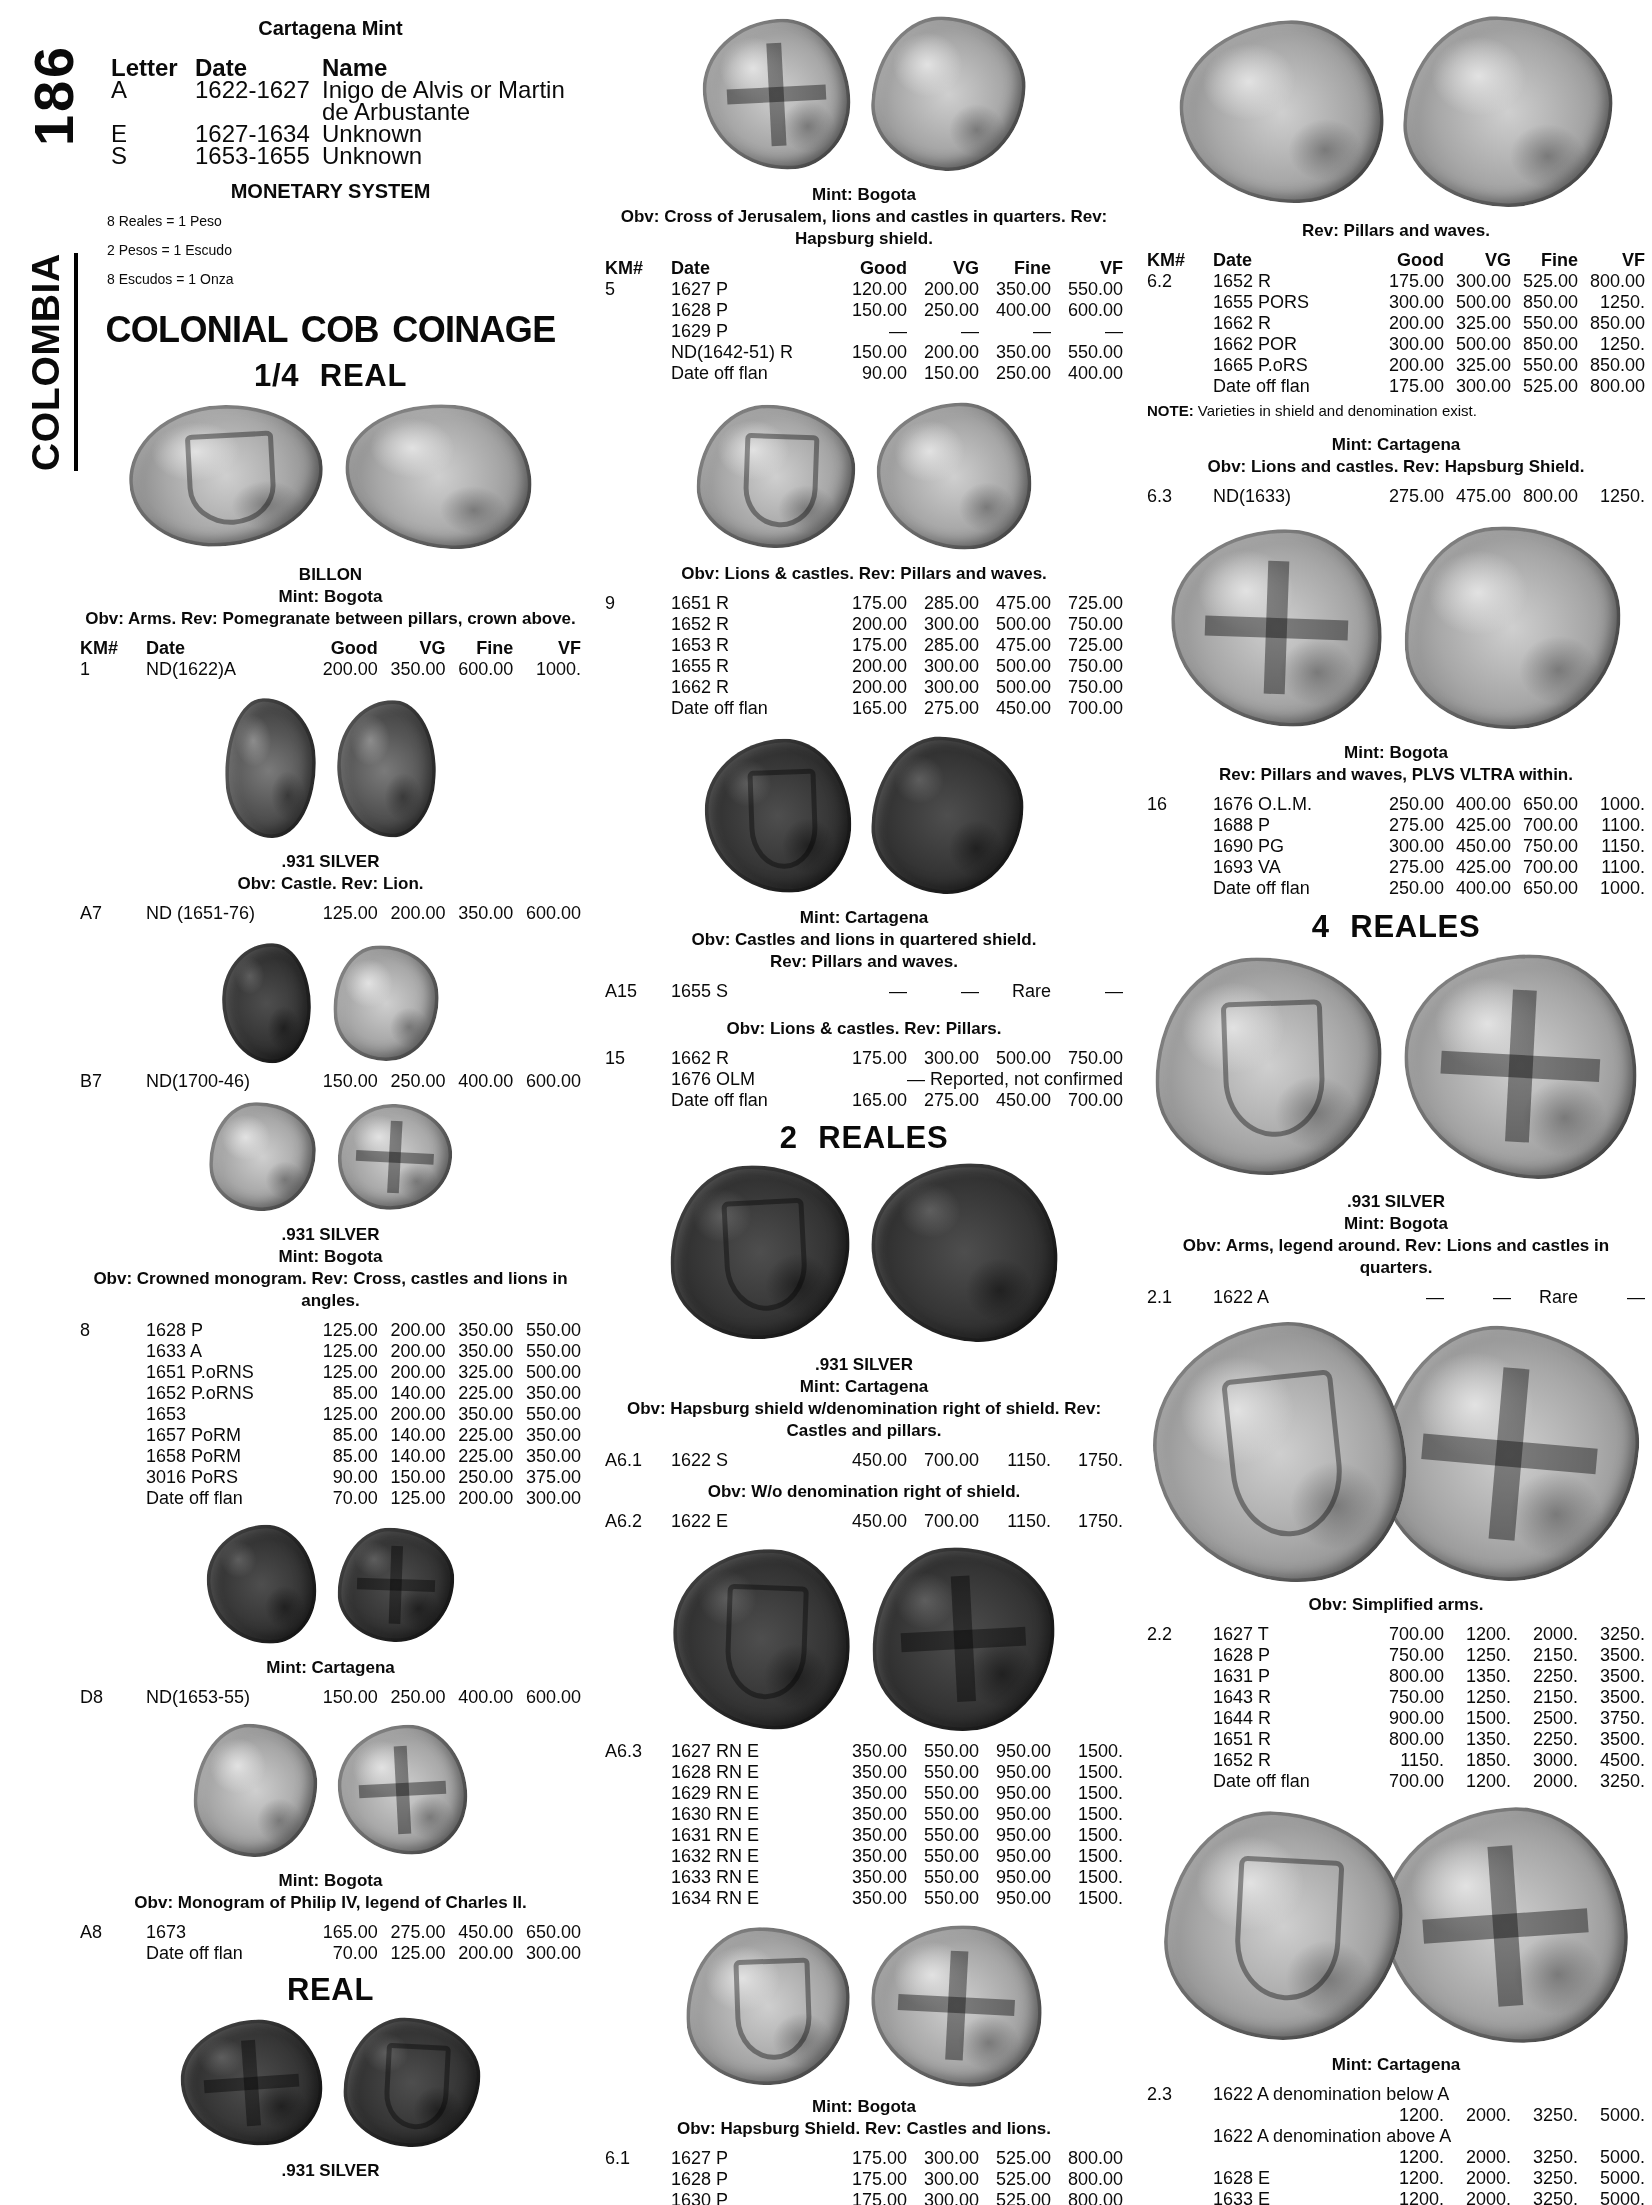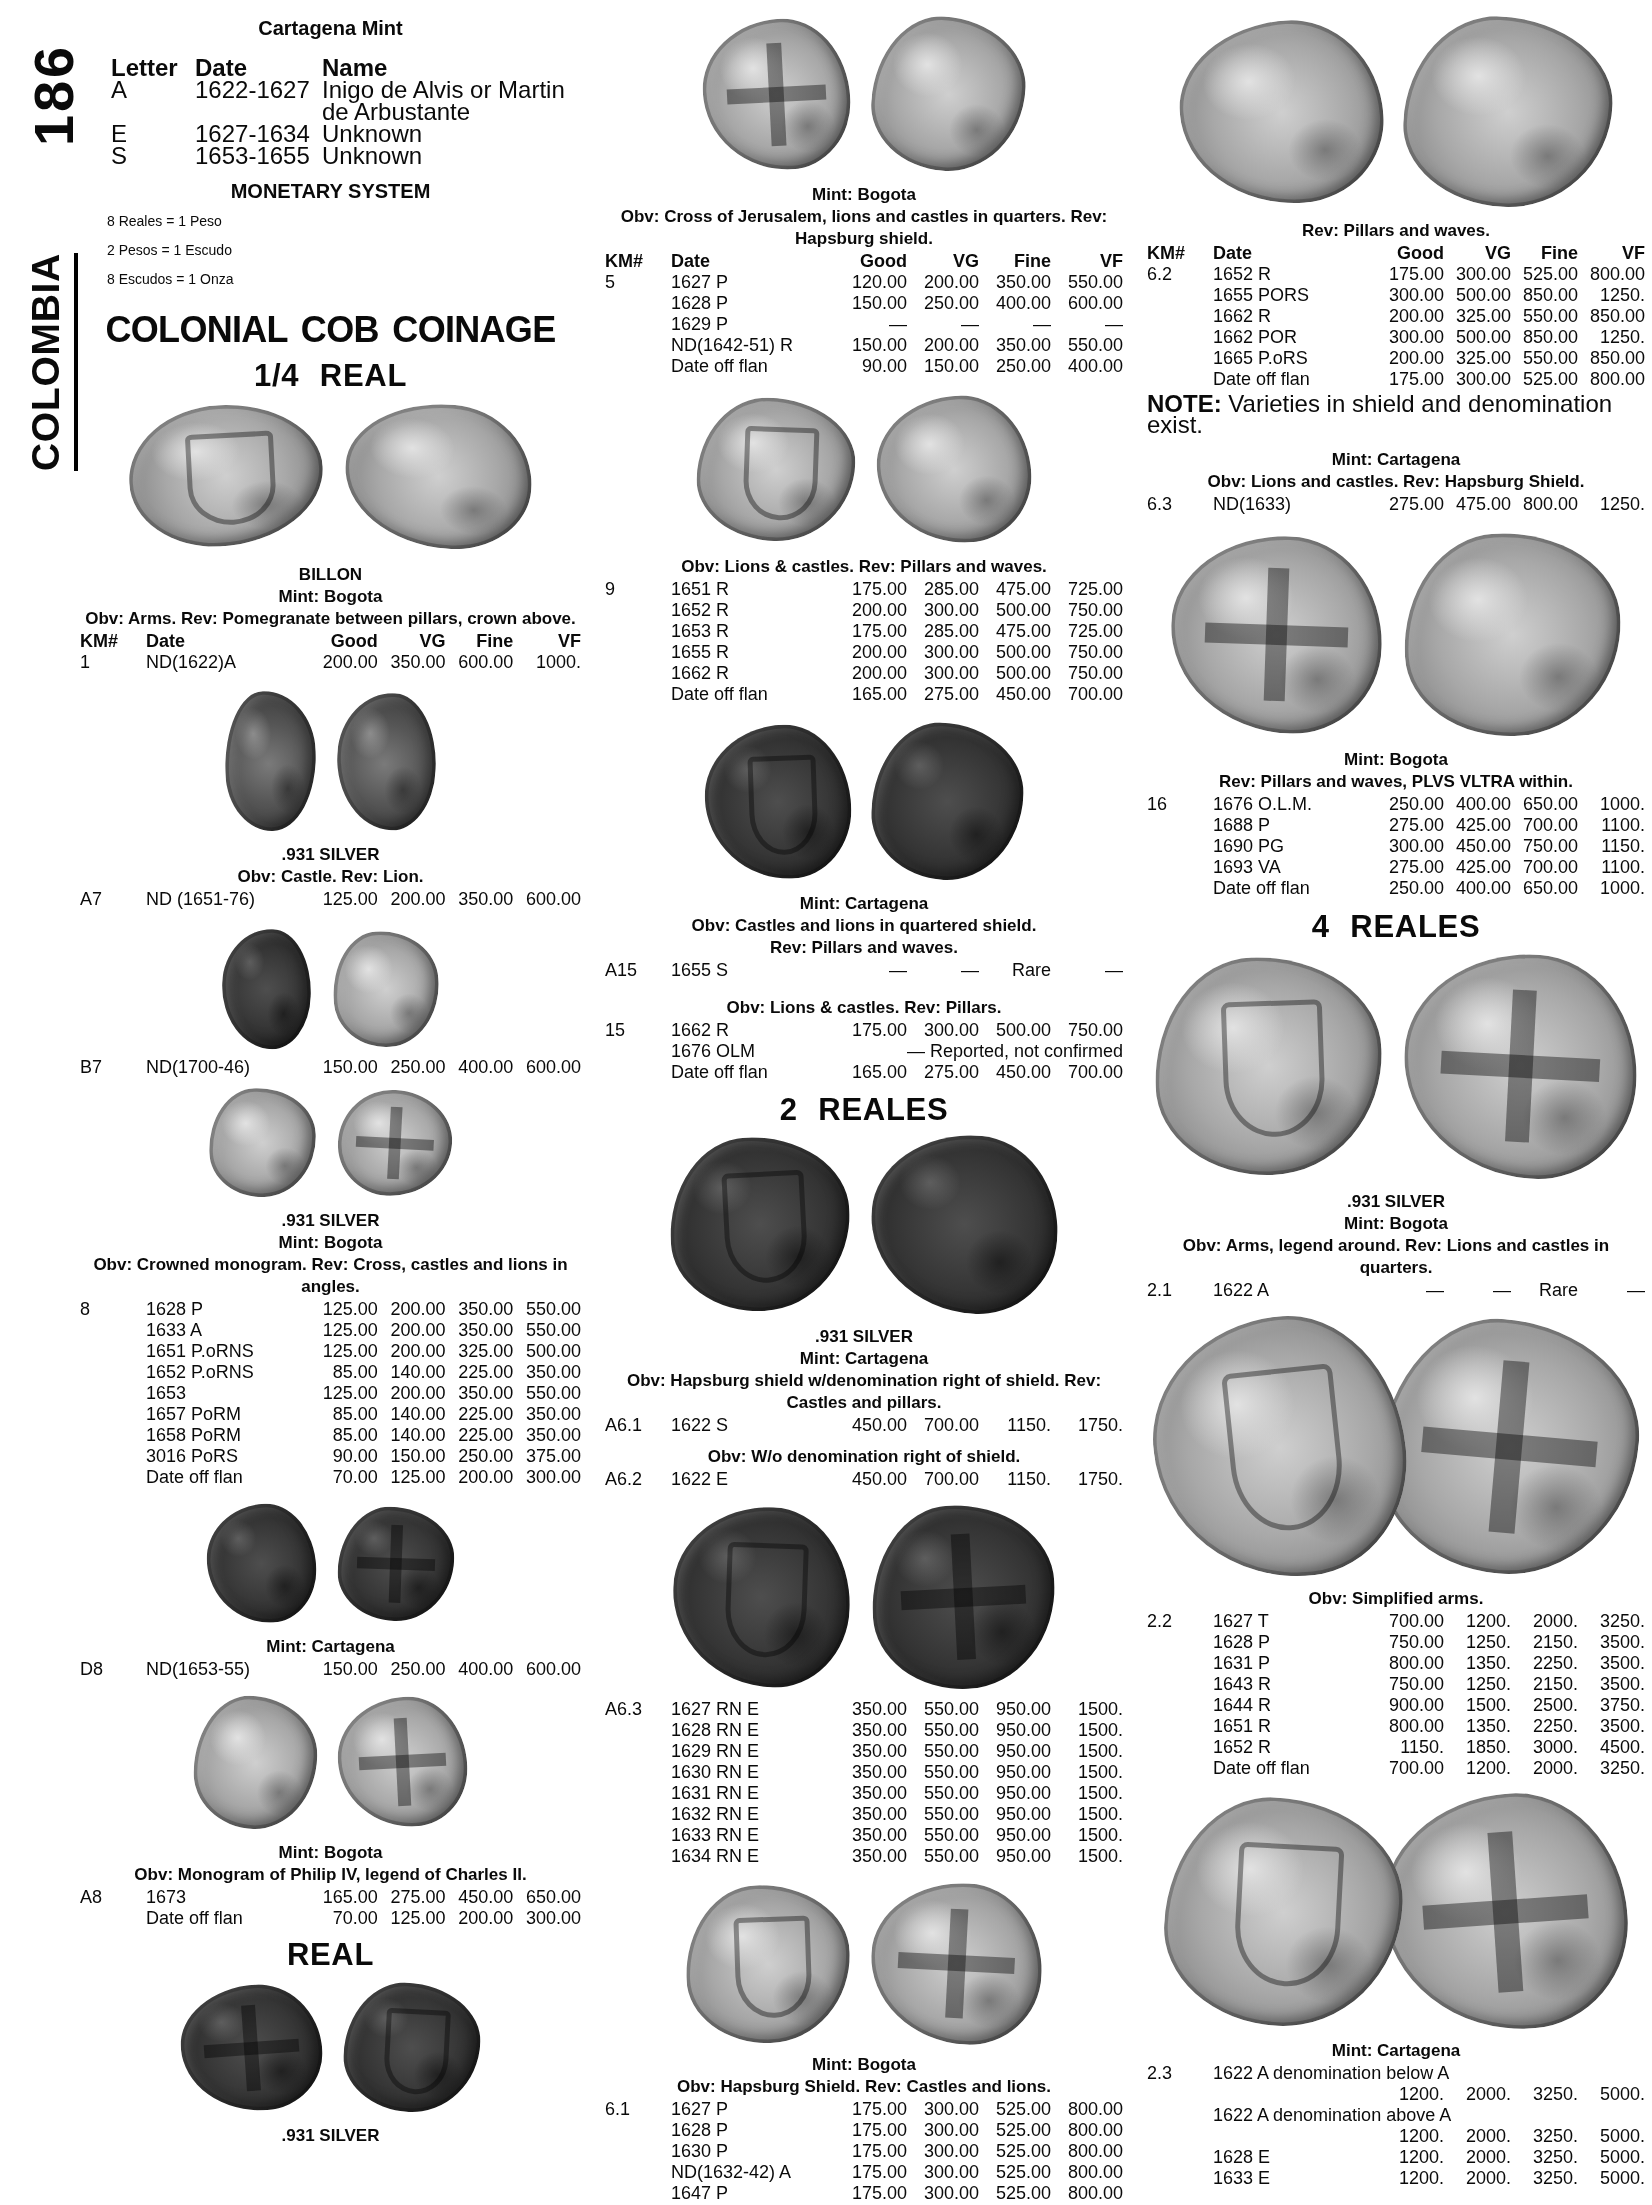--- a/index.html
+++ b/index.html
@@ -27,31 +27,31 @@
   .mint-table{font-size:24px;line-height:22px;margin:17px 0 0 31px;}
   .mrow{display:flex;}
   .m-letter{width:84px;}
   .m-date{width:127px;}
   .m-name{flex:1;}
   .mhead{font-weight:bold;}
 
   .mon-lines{font-size:14px;line-height:28.6px;margin:4.3px 0 0 27px;}
 
   
-  .ptable{margin-top:1px;}
+  .ptable{margin-top:8px;}
   .prow{display:flex;font-size:18px;line-height:21px;}
   .phead{font-weight:bold;}
   .cell{display:block;}
   .c-km{width:66px;}
   .c-date{width:164px;}
   .c-num{flex:1;text-align:right;}
   .c-note{flex:1;text-align:right;}
   .c-wide{flex:1;text-align:left;}
 
-  .note-line{font-size:24px;line-height:21.4px;margin-top:2.9px;}
+  .note-line{font-size:15px;line-height:21.4px;margin-top:2.9px;}
   .note-line .nlabel{font-weight:bold;}
 
   
   .pair{display:flex;justify-content:center;align-items:center;gap:21.4px;}
   .coin{position:relative;flex:0 0 auto;
     background:
       radial-gradient(closest-side at 32% 30%, rgba(255,255,255,.30), rgba(255,255,255,0) 62%),
       radial-gradient(closest-side at 68% 70%, rgba(0,0,0,.38), rgba(0,0,0,0) 58%),
       radial-gradient(circle at 48% 52%, #7a7a7a 0%, #565656 45%, #333333 100%);
     border-radius:48% 52% 55% 45% / 52% 47% 53% 48%;

